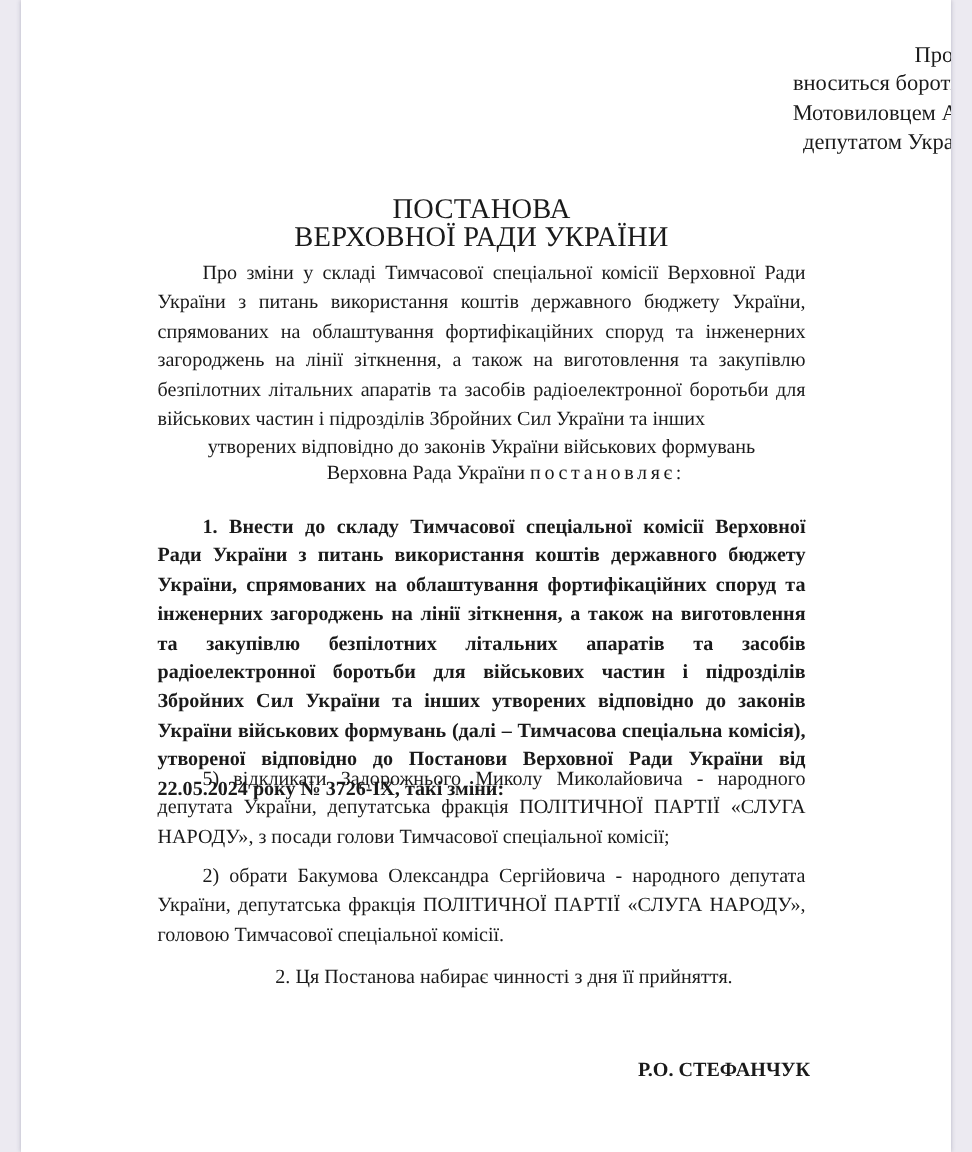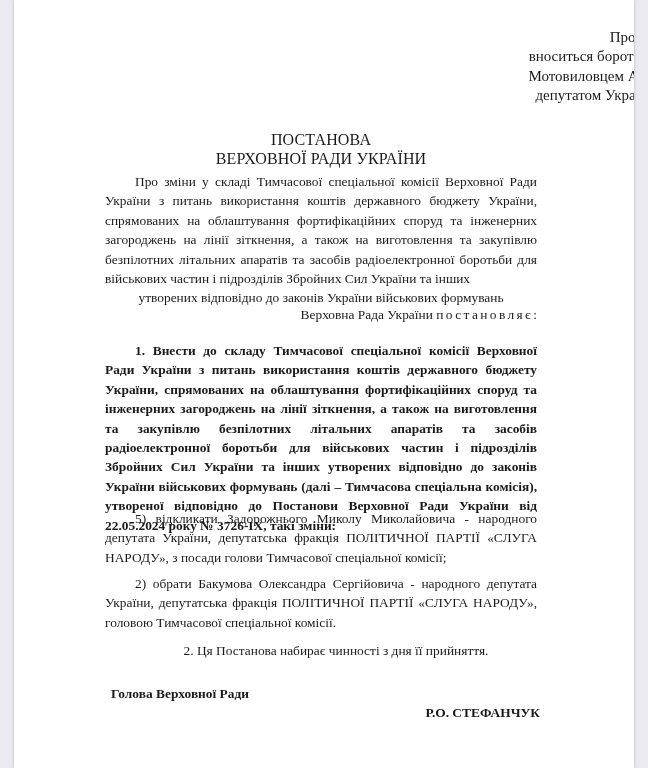--- a/index.html
+++ b/index.html
@@ -48,21 +48,21 @@
   }
   .submitter div { white-space: nowrap; }
 
   
   .title {
     position: absolute;
     left: 0;
     top: 130px;
     width: 432px;
     text-align: center;
-    font-size: 16px;
+    font-size: 19px;
     line-height: 19px;
     letter-spacing: 0.15px;
   }
 
   
   .para {
     position: absolute;
     width: 432px;
     font-size: 13.4px;
     line-height: 19.4px;
@@ -76,21 +76,21 @@
     text-align: center;
     text-indent: 0;
     font-family: Liberation Serif, serif;
   }
 
   
   #subject { top: 172px; }
   
   #enacting {
     top: 305px;
-    text-align: right;
+    text-align: center;
     text-indent: 30px;
   }
   .spaced {
     letter-spacing: 2.4px;
   }
   
   #item1 { top: 341px; font-weight: bold; }
   
   #sub1 { top: 509px; }
   
@@ -159,19 +159,18 @@
     <div class="para indent" id="item1">1. Внести до складу Тимчасової спеціальної комісії Верховної Ради України з питань використання коштів державного бюджету України, спрямованих на облаштування фортифікаційних споруд та інженерних загороджень на лінії зіткнення, а також на виготовлення та закупівлю безпілотних літальних апаратів та засобів радіоелектронної боротьби для військових частин і підрозділів Збройних Сил України та інших утворених відповідно до законів України військових формувань (далі – Тимчасова спеціальна комісія), утвореної відповідно до Постанови Верховної Ради України від 22.05.2024 року № 3726-IX, такі зміни:</div>
 
     <div class="para indent" id="sub1">5) відкликати Задорожнього Миколу Миколайовича - народного депутата України, депутатська фракція ПОЛІТИЧНОЇ ПАРТІЇ «СЛУГА НАРОДУ», з посади голови Тимчасової спеціальної комісії;</div>
 
     <div class="para indent" id="sub2">2) обрати Бакумова Олександра Сергійовича - народного депутата України, депутатська фракція ПОЛІТИЧНОЇ ПАРТІЇ «СЛУГА НАРОДУ», головою Тимчасової спеціальної комісії.</div>
 
     <div class="para" id="item2">2. Ця Постанова набирає чинності з дня її прийняття.</div>
 
     <div class="signature">
       <div class="sig-left">
-        <span class="l1">Голова Верховної Ради</span>
       </div>
       <div class="sig-right">Р.О. СТЕФАНЧУК</div>
     </div>
 
   </div>
 </div>
 
 </body></html>

